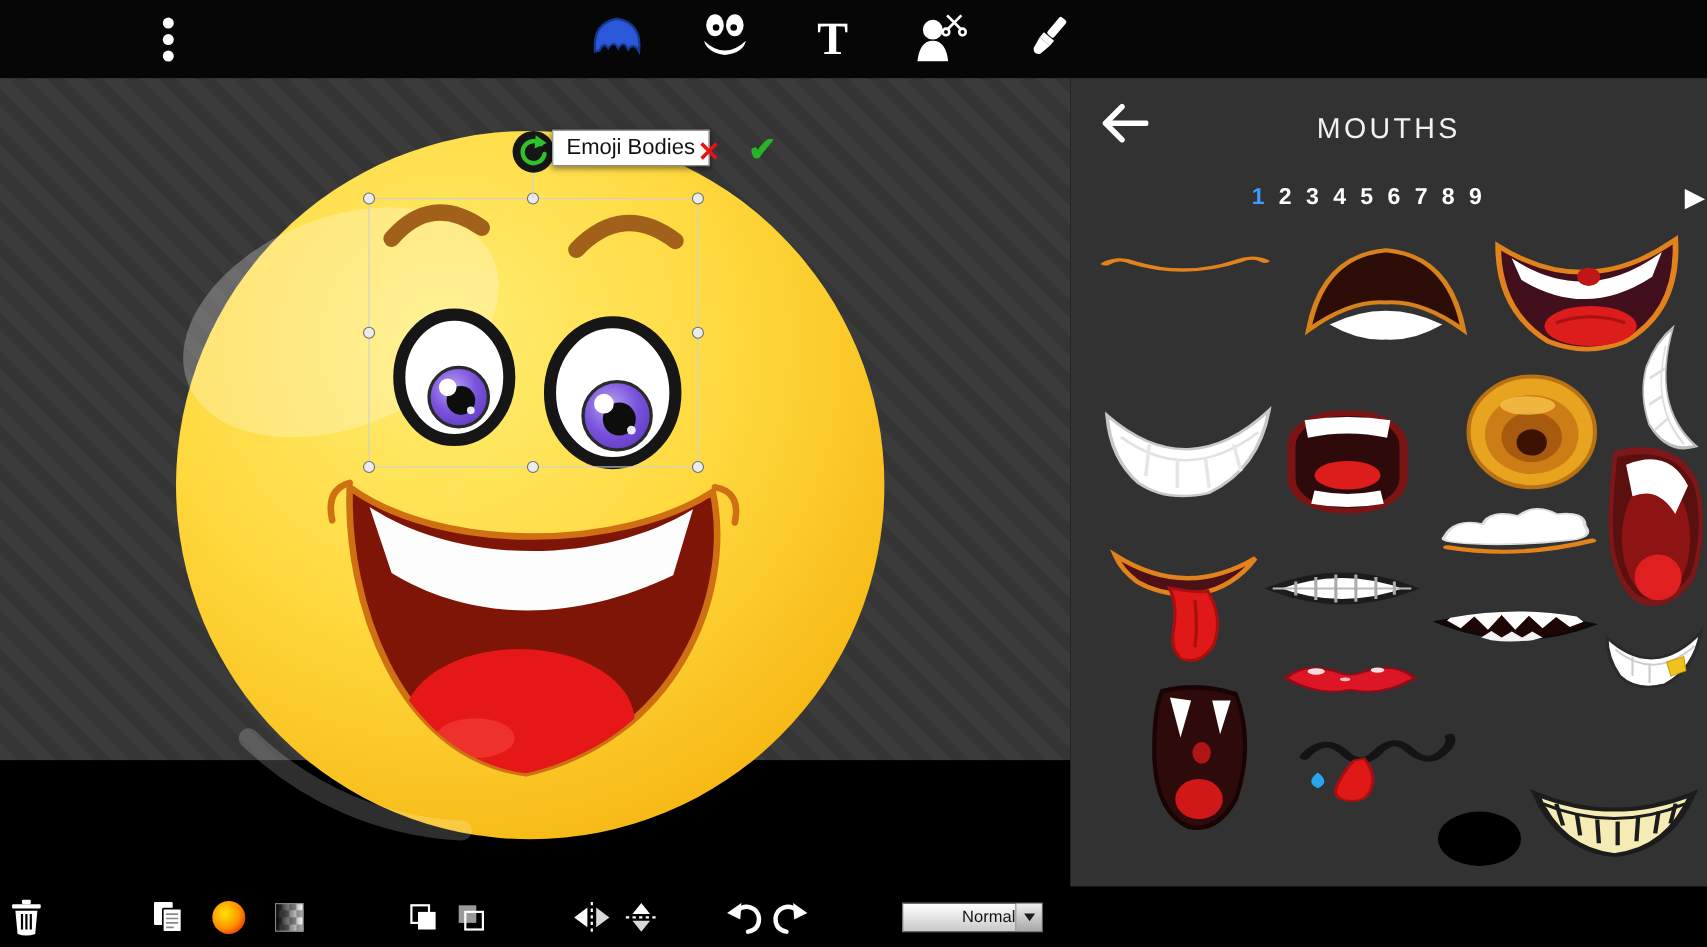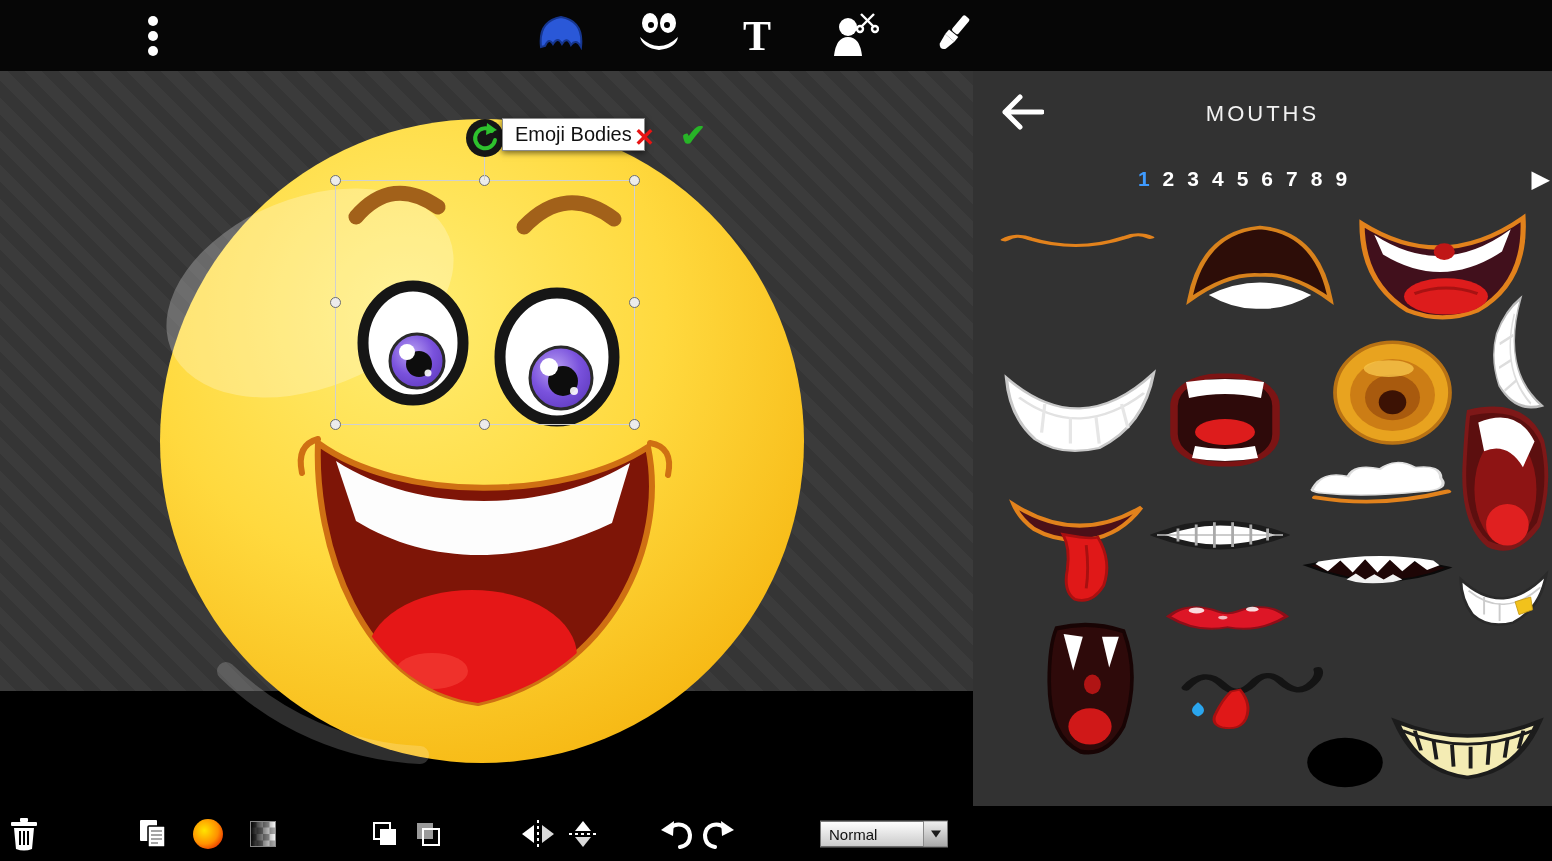--- a/index.html
+++ b/index.html
@@ -41,40 +41,40 @@
   .cancel-btn { position:absolute; left:634px; top:52px; background:none; border:none;
                 font-size:25px; font-weight:bold; color:#e81414; cursor:pointer; }
   .confirm-btn { position:absolute; left:680px; top:46px; background:none; border:none;
                  font-size:31px; font-weight:bold; color:#27b427; cursor:pointer; }
 
   
   .panel { position:relative; width:579px; height:735px; background:#323232; }
   .back-btn { position:absolute; left:26px; top:22px; width:46px; height:40px;
               background:none; border:none; cursor:pointer; }
   .panel-title { position:absolute; left:0; right:0; top:30px; text-align:center;
-                 color:#f2f2f2; font-size:22px; letter-spacing:3px; }
+                 color:#f2f2f2; font-size:26px; letter-spacing:3px; }
   .pagination { position:absolute; left:0; right:40px; top:96px; display:flex;
                 justify-content:center; gap:13px; }
   .pnum { color:#fff; font-size:21px; font-weight:bold; cursor:pointer; }
   .pnum.active { color:#3f9bff; }
   .next-btn { position:absolute; right:2px; top:94px; background:none; border:none;
               color:#fff; font-size:24px; cursor:pointer; }
   .mouth-grid { position:absolute; inset:0; }
   .thumb { position:absolute; cursor:pointer; }
   .thumb svg { display:block; }
 
   
   .bottombar { position:relative; height:55px; background:#000; }
   .bicon { position:absolute; top:50%; transform:translate(-50%,-50%);
            background:none; border:none; cursor:pointer; padding:0; line-height:0; }
   .color-dot { display:block; width:30px; height:30px; border-radius:50%;
                background:radial-gradient(circle at 38% 38%, #ffe400, #ff9000 52%, #e83000 82%, #a80e00); }
   .blend-select { position:absolute; left:820px; top:50%; transform:translateY(-50%);
                   width:128px; height:27px; display:flex; border:1px solid #777;
-                  background:linear-gradient(#ffffff,#c9c9c9); cursor:pointer; }
+                  background:linear-gradient(#ffffff,#c9c9c9); cursor:pointer;text-align:right; }
   .blend-label { flex:1; font-size:15px; color:#111; padding:4px 0 0 8px; }
   .blend-arrow { width:24px; border-left:1px solid #8a8a8a;
                  background:linear-gradient(#efefef,#a8a8a8);
                  display:flex; align-items:center; justify-content:center; }
   .tri { width:0; height:0; border-left:5px solid transparent;
          border-right:5px solid transparent; border-top:7px solid #1c1c1c; }
 </style>
 </head>
 <body>
 

